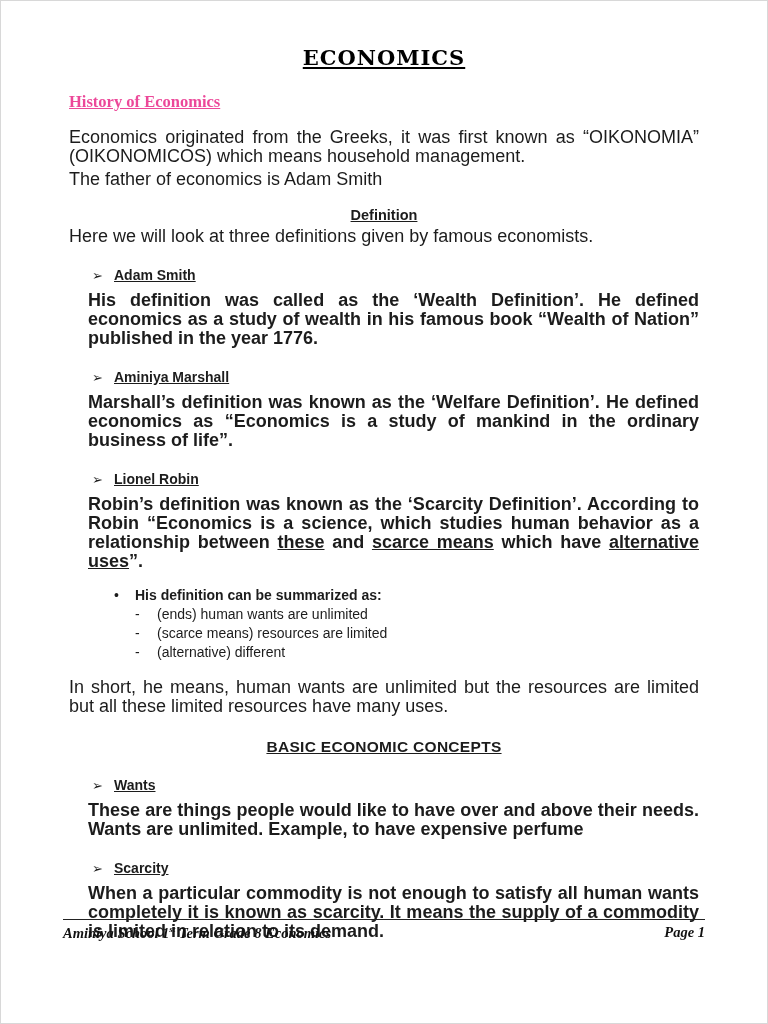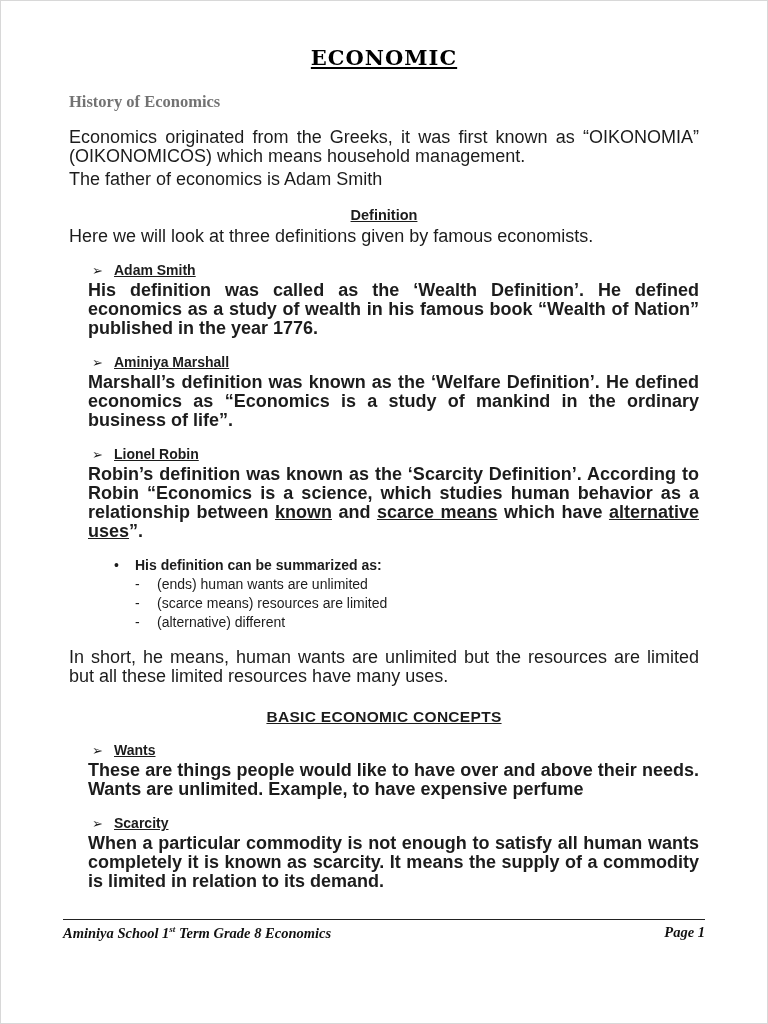--- a/index.html
+++ b/index.html
@@ -25,38 +25,39 @@
     letter-spacing: 1px;
     color: #000;
     text-decoration: underline;
   }
 
   .serif-heading {
     margin: 22px 0 0 0;
     font-family: "Liberation Serif", serif;
     font-weight: bold;
     font-size: 16.5px;
-    color: #737373;
+    color: #ec4899;
+    text-decoration: underline;
   }
 
   .sub-heading {
     margin: 18px 0 0 0;
     font-weight: bold;
     font-size: 14.5px;
     text-decoration: underline;
     text-align: center;
   }
 
   p, .line { font-size: 18px; line-height: 19px; }
   .para { margin: 16px 0 0 0; }
   .para-tight { margin: 4px 0 0 0; }
   .justify { text-align: justify; }
 
   .bullet-item { margin-top: 15px; }
-  .bullet-head { padding-left: 23px; font-size: 14px; line-height: 19px; }
+  .bullet-head { padding-left: 23px; font-size: 14px; line-height: 28px; }
   .arrow {
     display: inline-block;
     width: 22px;
     font-size: 13px;
     color: #1c1c1c;
   }
   .item-label { font-weight: bold; text-decoration: underline; }
   .bullet-body { margin: 1px 0 0 19px; font-weight: bold; }
 
   .u { text-decoration: underline; }
@@ -93,21 +94,21 @@
     font-weight: bold;
   }
   .footer sup { font-size: 9px; }
 </style>
 </head>
 <body>
 
 <div class="page">
   <div class="content">
 
-    <h1 class="doc-title">ECONOMIC</h1>
+    <h1 class="doc-title">ECONOMICS</h1>
 
     <h2 class="serif-heading">History of Economics</h2>
     <p class="para justify">Economics originated from the Greeks, it was first known as “OIKONOMIA” (OIKONOMICOS) which means household management.</p>
     <p class="para-tight">The father of economics is Adam Smith</p>
 
     <h3 class="sub-heading">Definition</h3>
     <p class="para-tight">Here we will look at three definitions given by famous economists.</p>
 
     <div class="bullet-item">
       <div class="bullet-head">
@@ -120,21 +121,21 @@
       <div class="bullet-head">
         <span class="arrow">➢</span><span class="item-label">Aminiya Marshall</span>
       </div>
       <p class="bullet-body justify">Marshall’s definition was known as the ‘Welfare Definition’. He defined economics as “Economics is a study of mankind in the ordinary business of life”.</p>
     </div>
 
     <div class="bullet-item">
       <div class="bullet-head">
         <span class="arrow">➢</span><span class="item-label">Lionel Robin</span>
       </div>
-      <p class="bullet-body justify"><span>Robin’s definition was known as the ‘Scarcity Definition’. According to Robin “Economics is a science, which studies human behavior as a relationship between </span><span class="u">known</span><span> and </span><span class="u">scarce means</span><span> which have </span><span class="u">alternative uses</span><span>”.</span></p>
+      <p class="bullet-body justify"><span>Robin’s definition was known as the ‘Scarcity Definition’. According to Robin “Economics is a science, which studies human behavior as a relationship between </span><span class="u">these</span><span> and </span><span class="u">scarce means</span><span> which have </span><span class="u">alternative uses</span><span>”.</span></p>
     </div>
 
     <div class="summary">
       <div class="summary-lead-row">
         <span class="dot">•</span><span class="summary-lead">His definition can be summarized as:</span>
       </div>
       <div class="dash-row">
         <span class="dash">-</span><span>(ends) human wants are unlimited</span>
       </div>
       <div class="dash-row">

